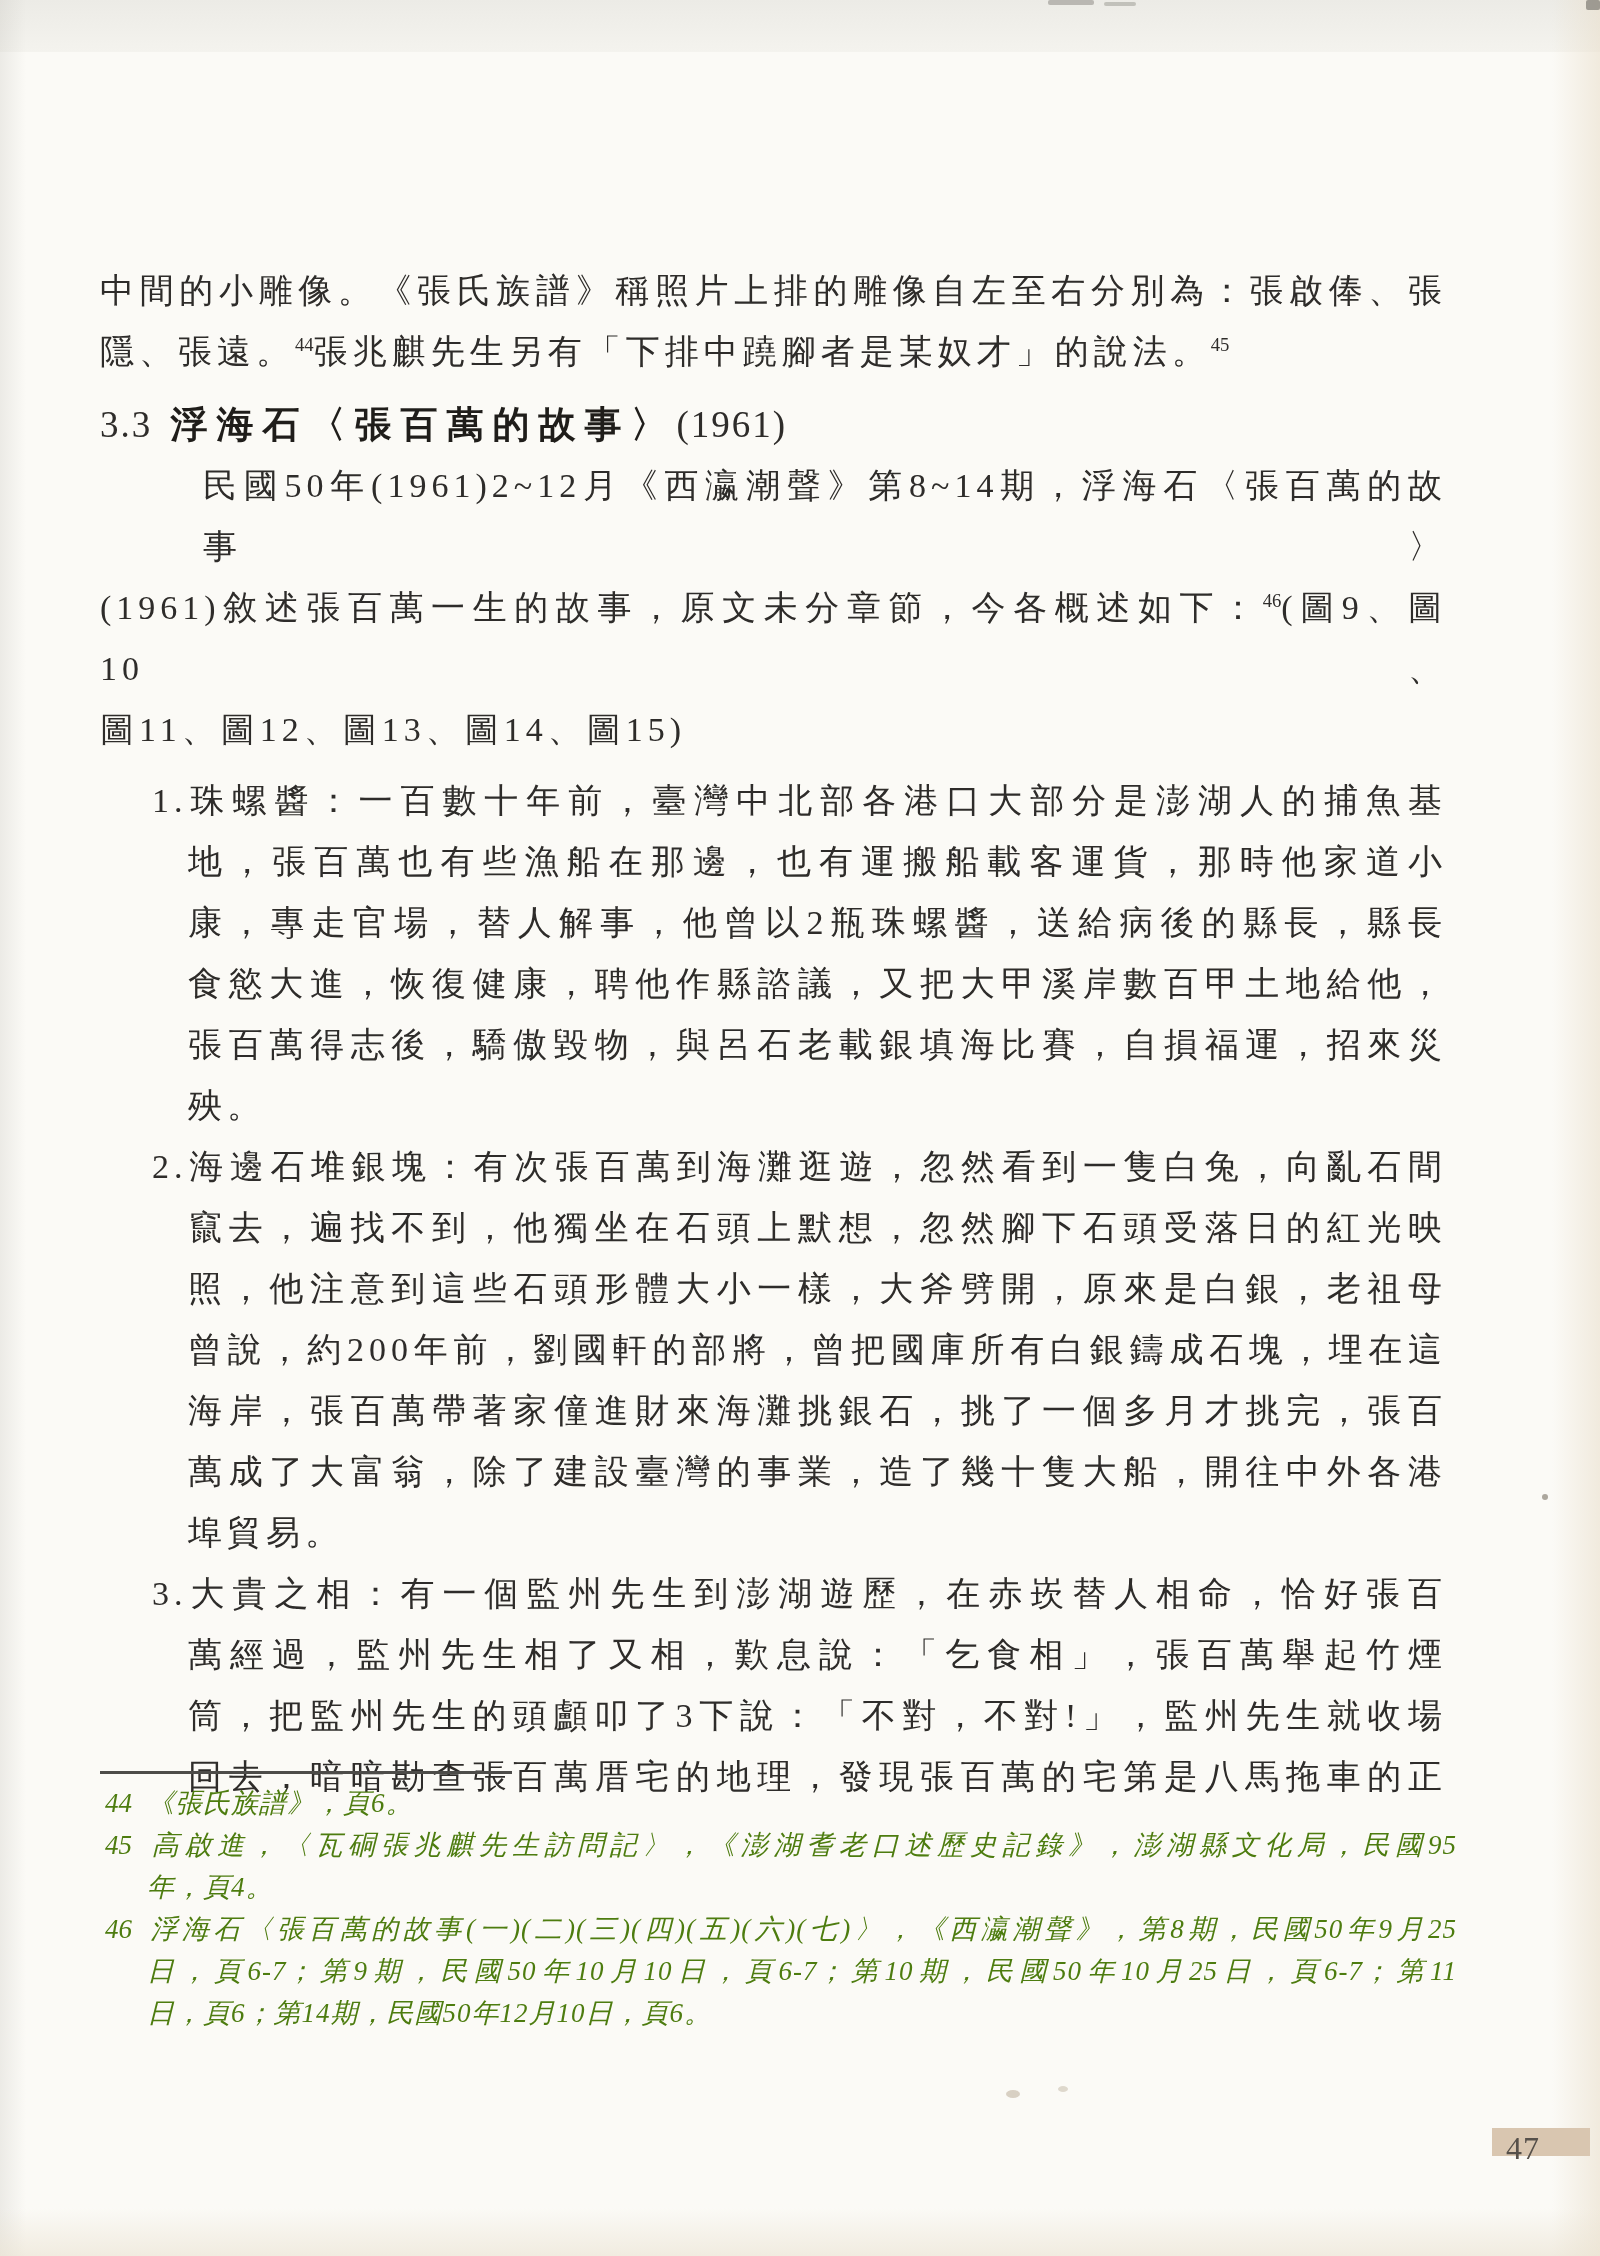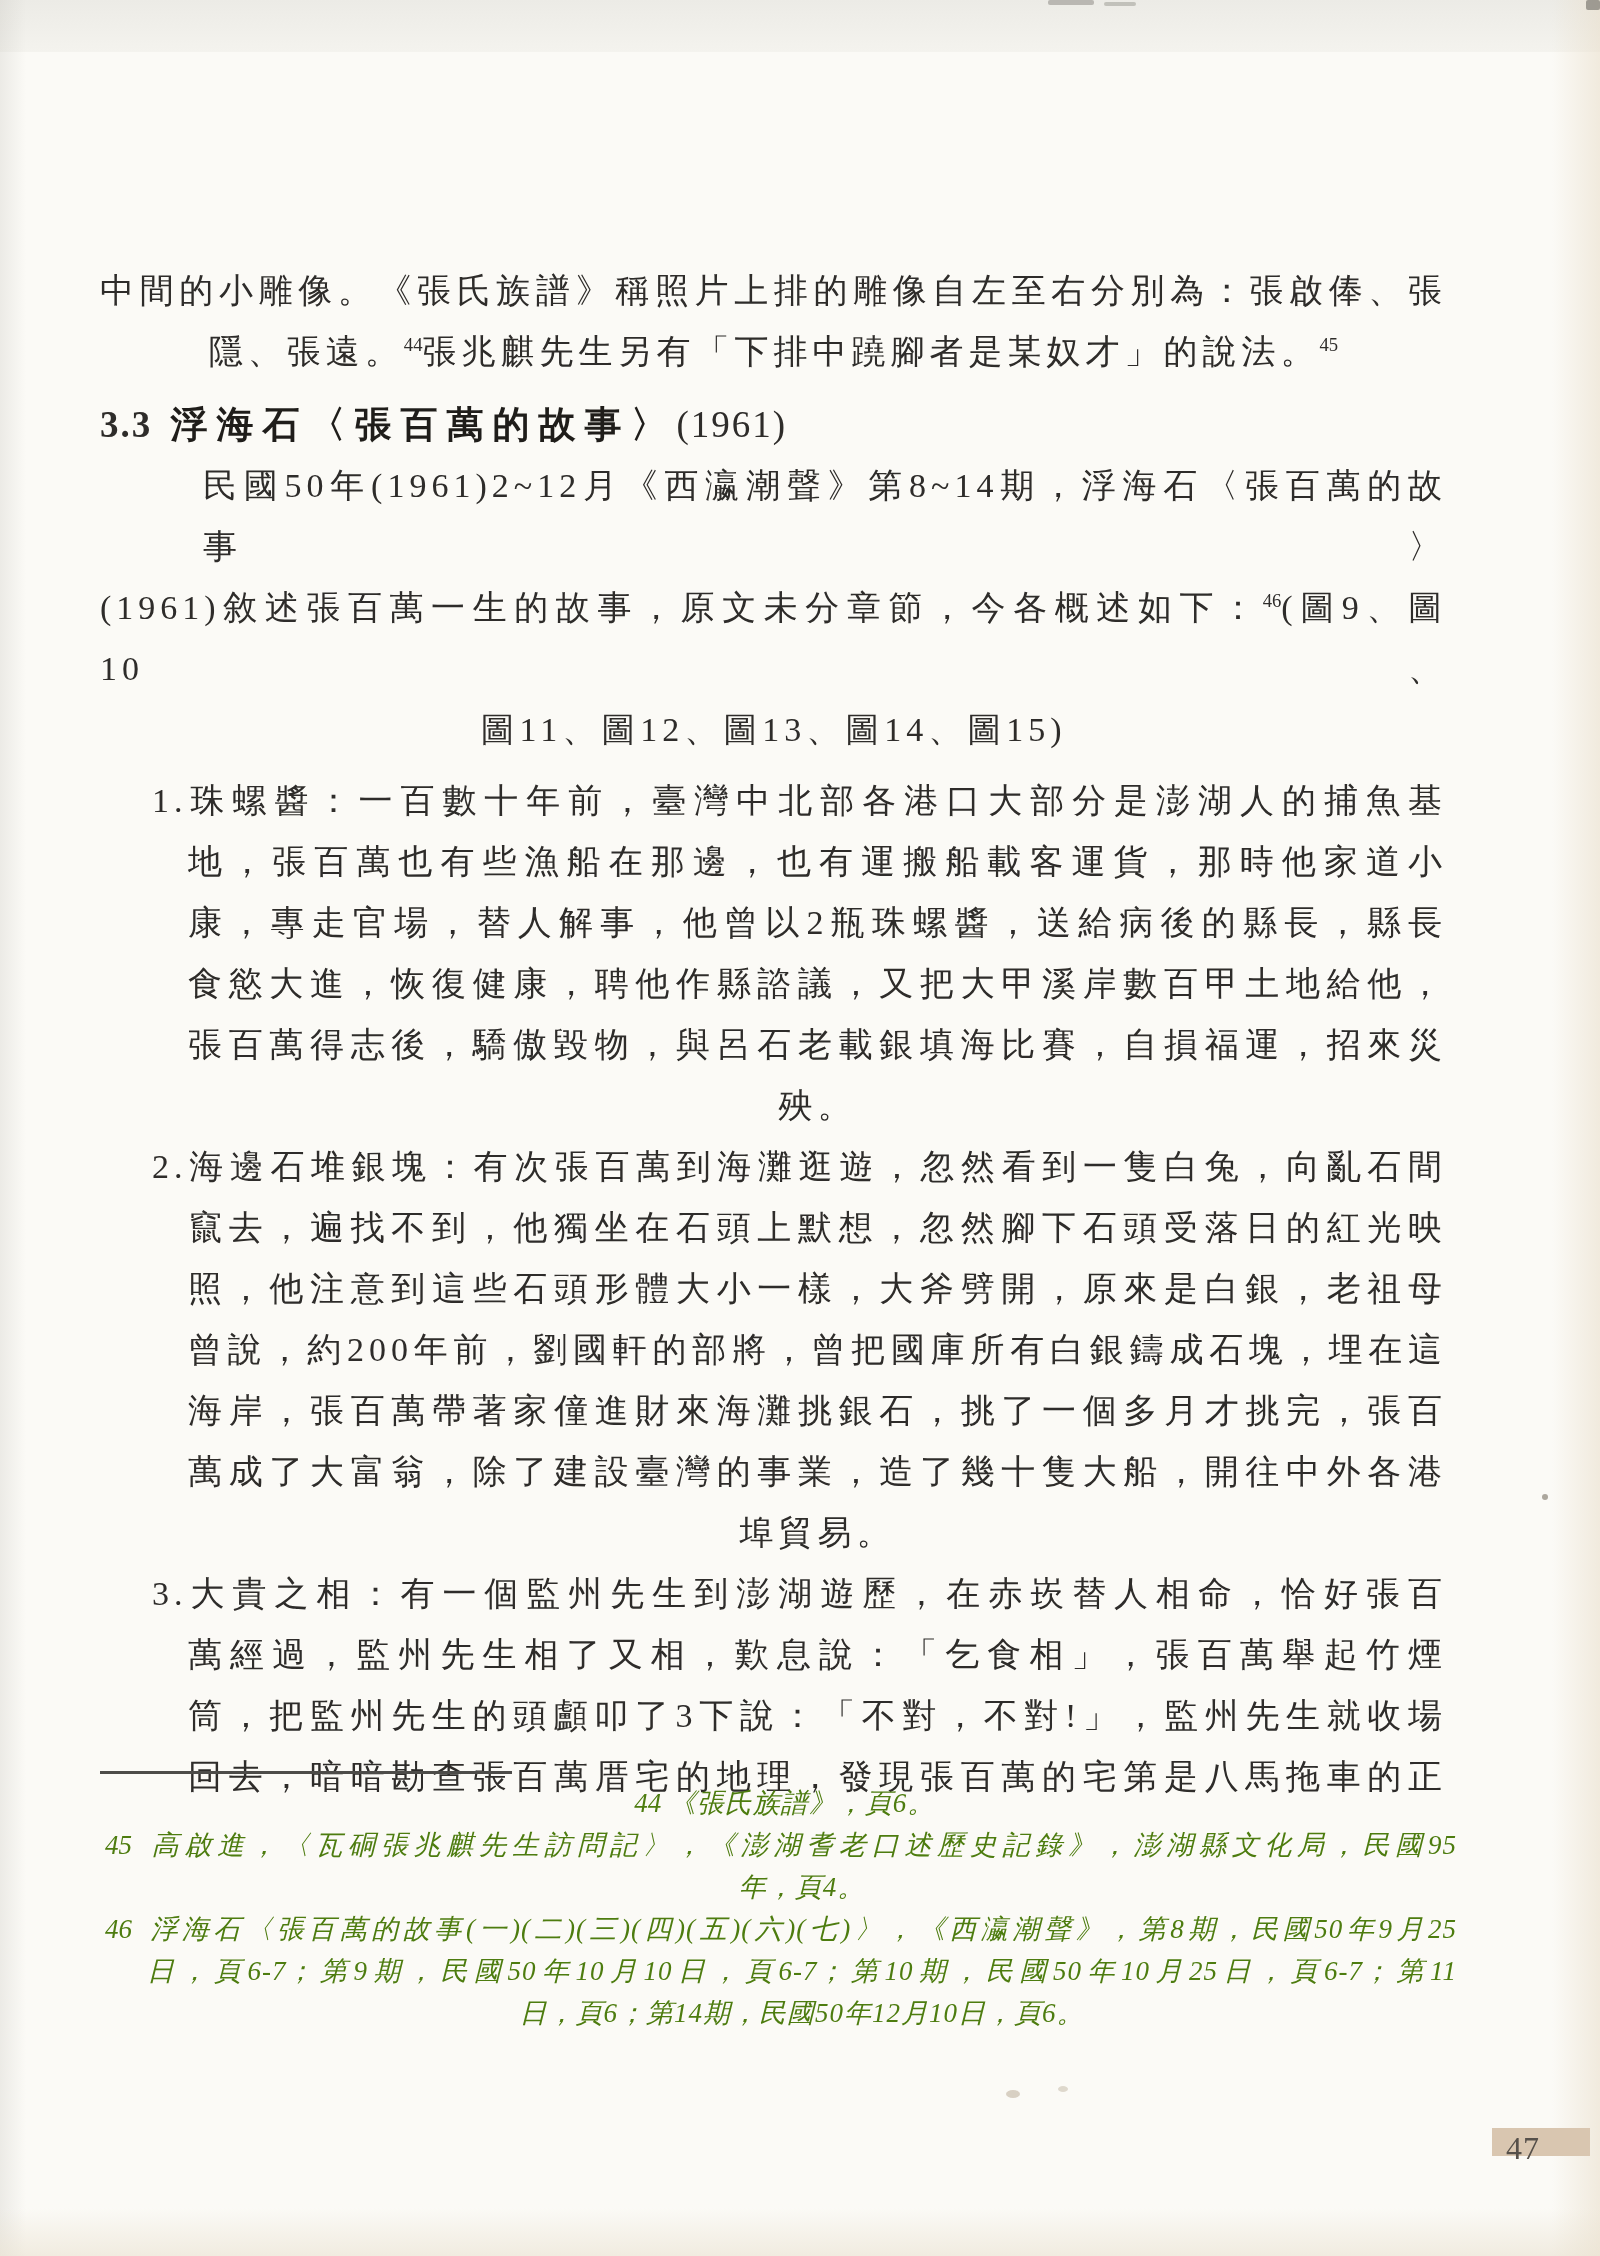--- a/index.html
+++ b/index.html
@@ -18,26 +18,26 @@
   .bottom-strip{position:absolute;left:0;bottom:0;width:1600px;height:48px;
     background:linear-gradient(to bottom,rgba(234,226,209,0),rgba(234,226,209,.6));}
   .left-strip{position:absolute;left:0;top:0;width:26px;height:2256px;
     background:linear-gradient(to right,rgba(196,194,188,.28),rgba(196,194,188,0));}
   .mark{position:absolute;background:#8f8d86;border-radius:2px;}
   .speck{position:absolute;border-radius:50%;}
 
   
   .content{position:absolute;left:100px;top:260px;width:1347px;
     font-size:34px;line-height:61px;letter-spacing:5px;}
-  .tline{white-space:nowrap;text-align:center;}
+  .tline{white-space:nowrap;}
   .full{text-align:justify;text-align-last:justify;white-space:normal;}
   sup.fnref{font-size:0.55em;vertical-align:super;letter-spacing:0;line-height:0;}
 
   .heading{margin-top:12px;font-size:37px;letter-spacing:9px;}
-  .heading .hnum{font-weight:700;letter-spacing:2px;margin-top:36px;}
+  .heading .hnum{font-weight:400;letter-spacing:2px;margin-top:36px;}
   .heading .htitle{font-weight:700;color:#1f1d1a;}
   .heading .hyear{font-weight:400;letter-spacing:2px;}
 
   .indent1{padding-left:103px;}
   .item{margin-top:0;}
   .item.first{margin-top:10px;}
   .item .l1{padding-left:52px;}
   .item .cont{padding-left:88px;}
 
   

